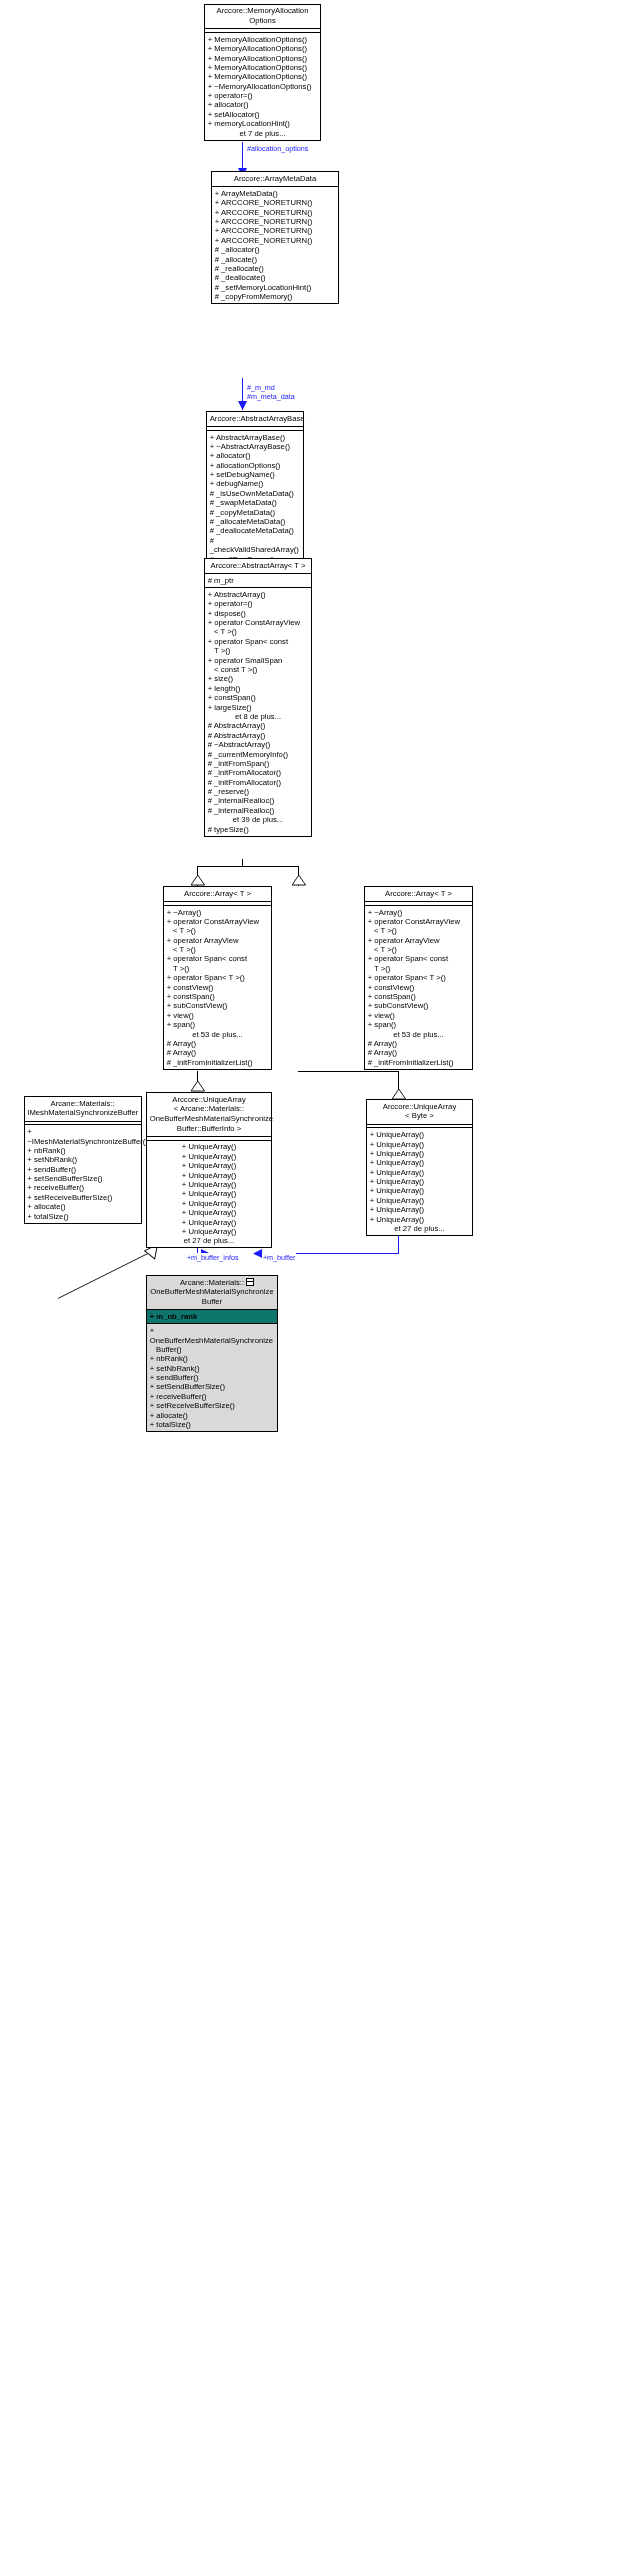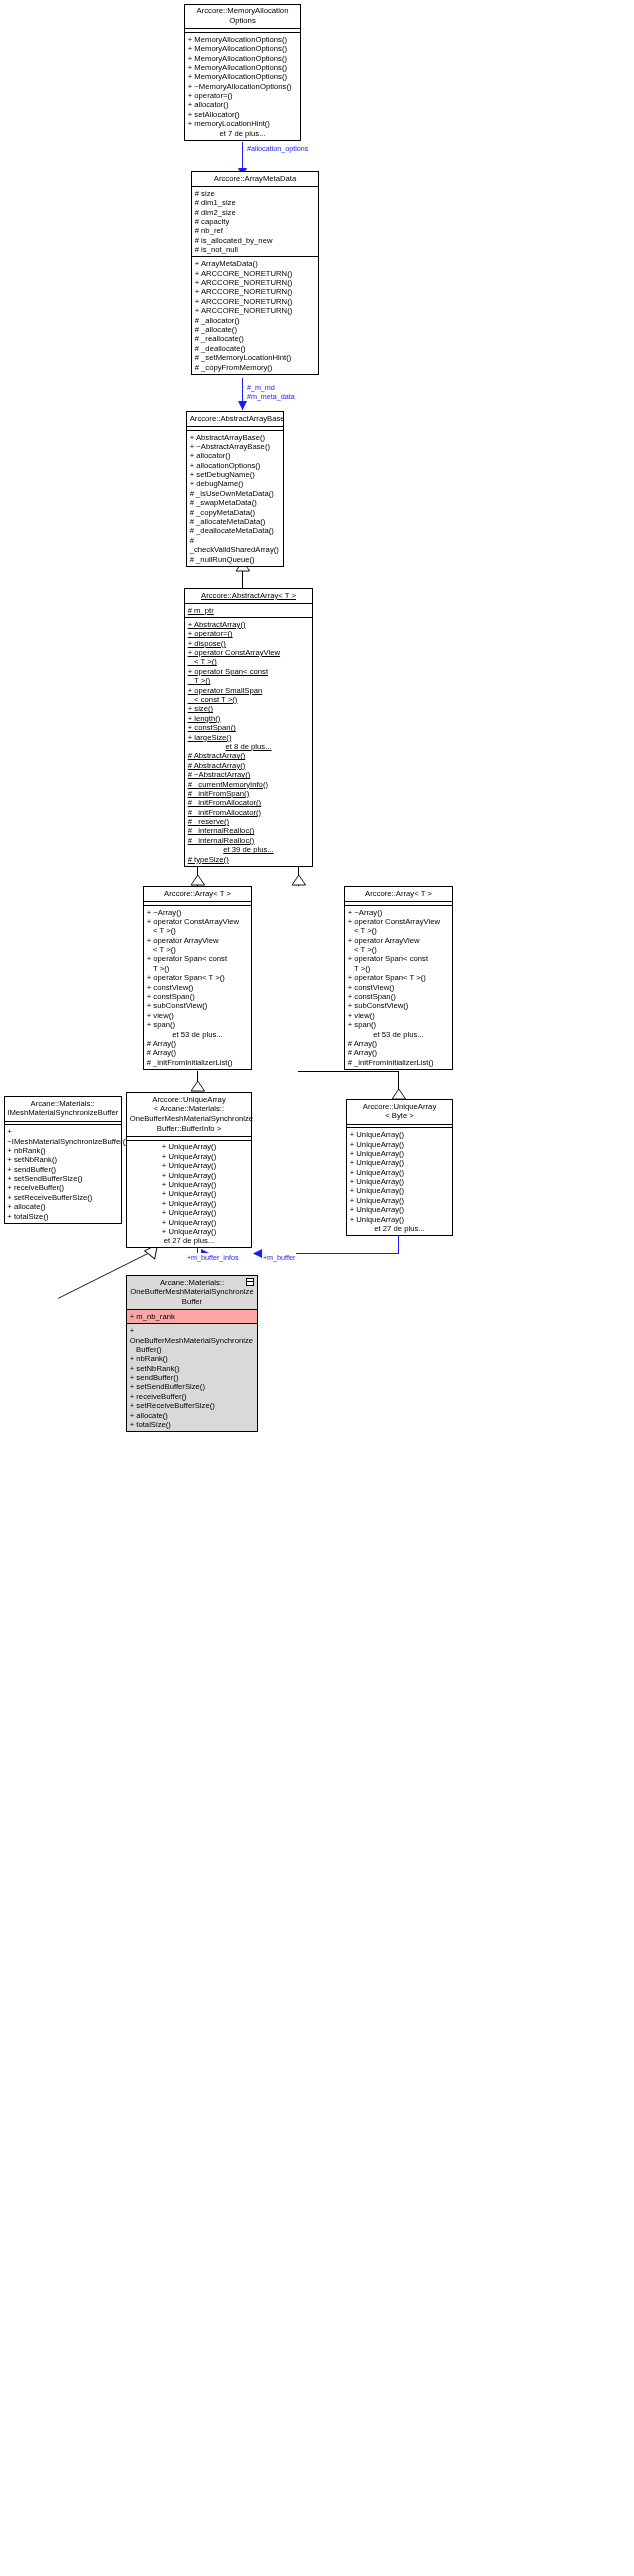--- a/index.html
+++ b/index.html
@@ -19,20 +19,21 @@
 
   
   .uml-box {
     position: absolute;
     background: #ffffff;
     border: 0.9px solid #000000;
     font-size: 7.7px;
     line-height: 1.22;
     color: #000000;
     z-index: 5;
+    margin-left: 20px;
   }
   .uml-title {
     text-align: center;
     padding: 1.8px 2.7px 2.7px 2.7px;
     border-bottom: 0.9px solid #000000;
     white-space: pre-line;
     font-size: 7.7px;
     line-height: 1.25;
   }
   .uml-attrs, .uml-ops {
@@ -176,29 +177,20 @@
       <span class="uml-row">+ operator=()</span>
       <span class="uml-row">+ allocator()</span>
       <span class="uml-row">+ setAllocator()</span>
       <span class="uml-row">+ memoryLocationHint()</span>
       <span class="uml-row center">et 7 de plus...</span>
     </div>
   </div>
 
   <div class="uml-box" style="left:191px; top:171px; width:128px;">
     <div class="uml-title">Arccore::ArrayMetaData</div>
-    <div class="uml-attrs">
-      <span class="uml-row"># size</span>
-      <span class="uml-row"># dim1_size</span>
-      <span class="uml-row"># dim2_size</span>
-      <span class="uml-row"># capacity</span>
-      <span class="uml-row"># nb_ref</span>
-      <span class="uml-row"># is_allocated_by_new</span>
-      <span class="uml-row"># is_not_null</span>
-    </div>
     <div class="uml-ops">
       <span class="uml-row">+ ArrayMetaData()</span>
       <span class="uml-row">+ ARCCORE_NORETURN()</span>
       <span class="uml-row">+ ARCCORE_NORETURN()</span>
       <span class="uml-row">+ ARCCORE_NORETURN()</span>
       <span class="uml-row">+ ARCCORE_NORETURN()</span>
       <span class="uml-row">+ ARCCORE_NORETURN()</span>
       <span class="uml-row"># _allocator()</span>
       <span class="uml-row"># _allocate()</span>
       <span class="uml-row"># _reallocate()</span>
@@ -221,21 +213,21 @@
       <span class="uml-row"># _isUseOwnMetaData()</span>
       <span class="uml-row"># _swapMetaData()</span>
       <span class="uml-row"># _copyMetaData()</span>
       <span class="uml-row"># _allocateMetaData()</span>
       <span class="uml-row"># _deallocateMetaData()</span>
       <span class="uml-row"># _checkValidSharedArray()</span>
       <span class="uml-row"># _nullRunQueue()</span>
     </div>
   </div>
 
-  <div class="uml-box" style="left:184px; top:588px; width:129px;text-decoration:underline;">
+  <div class="uml-box" style="left:184px; top:558px; width:108px;">
     <div class="uml-title">Arccore::AbstractArray&lt; T &gt;</div>
     <div class="uml-attrs">
       <span class="uml-row"># m_ptr</span>
     </div>
     <div class="uml-ops">
       <span class="uml-row">+ AbstractArray()</span>
       <span class="uml-row">+ operator=()</span>
       <span class="uml-row">+ dispose()</span>
       <span class="uml-row">+ operator ConstArrayView
    &lt; T &gt;()</span>
@@ -365,21 +357,21 @@
       <span class="uml-row">+ UniqueArray()</span>
       <span class="uml-row">+ UniqueArray()</span>
       <span class="uml-row center">et 27 de plus...</span>
     </div>
   </div>
 
   <div class="uml-box" style="left:126px; top:1275px; width:132px; background:#d9d9d9;">
     <div class="uml-title" style="background:#d9d9d9;">Arcane::Materials::
 OneBufferMeshMaterialSynchronize
 Buffer</div>
-    <div class="uml-attrs" style="background:#fca5a5;">
+    <div class="uml-attrs" style="background:#0f766e;font-weight:bold;">
       <span class="uml-row">+ m_nb_rank</span>
     </div>
     <div class="uml-ops" style="background:#d9d9d9;">
       <span class="uml-row">+ OneBufferMeshMaterialSynchronize
    Buffer()</span>
       <span class="uml-row">+ nbRank()</span>
       <span class="uml-row">+ setNbRank()</span>
       <span class="uml-row">+ sendBuffer()</span>
       <span class="uml-row">+ setSendBufferSize()</span>
       <span class="uml-row">+ receiveBuffer()</span>

